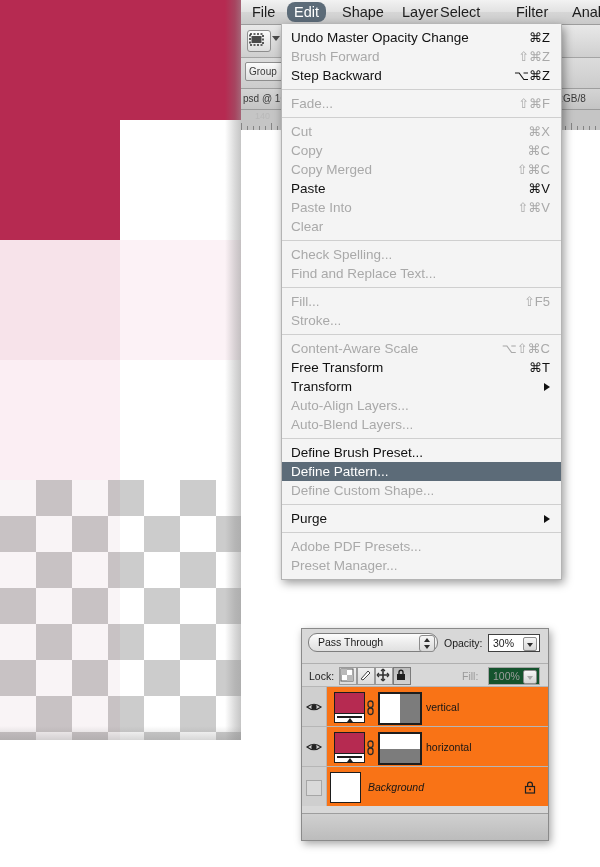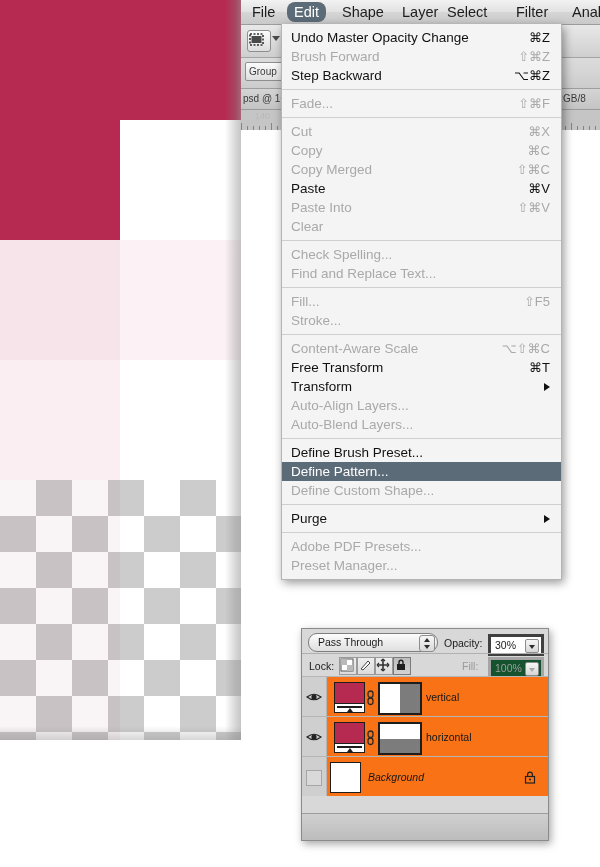--- a/index.html
+++ b/index.html
@@ -88,31 +88,31 @@
      border:1px solid #7e7e7e;border-radius:9px;
      background:linear-gradient(to bottom,#fdfdfd 0%,#ededed 50%,#e0e0e0 100%);}
   .combo-label{position:absolute;left:9px;top:0;height:17px;line-height:17px;font-size:10.5px;color:#1b1b1b;}
   .combo-stepper{position:absolute;right:2px;top:1px;width:14px;height:15px;
      background:linear-gradient(to bottom,#f7f7f7,#d9d9d9);border:1px solid #8c8c8c;border-radius:3px;}
   .stp-up,.stp-dn{position:absolute;left:4px;width:0;height:0;border-left:3px solid transparent;border-right:3px solid transparent;}
   .stp-up{top:2px;border-bottom:4px solid #2d2d2d;}
   .stp-dn{bottom:2px;border-top:4px solid #2d2d2d;}
   .lbl{position:absolute;font-size:10.5px;color:#1b1b1b;}
   .lbl.dimlbl{color:#9a9a9a;}
-  .field{position:absolute;height:16px;border:3px solid #404040;background:#fff;}
+  .field{position:absolute;height:16px;border:1px solid #404040;background:#fff;}
   .field.dimfield{background:#14532d;border-color:#a5a5a5;}
   .field-val{position:absolute;left:4px;top:0;height:16px;line-height:16px;font-size:10.5px;color:#1b1b1b;}
   .field-val.dimval{color:#9d9d9d;}
   .mini-arrow{position:absolute;right:2px;top:2px;width:12px;height:12px;
      background:linear-gradient(to bottom,#f6f6f6,#d6d6d6);border:1px solid #8c8c8c;border-radius:2px;}
   .mini-arrow i{position:absolute;left:3px;top:5px;width:0;height:0;
      border-left:3px solid transparent;border-right:3px solid transparent;border-top:4px solid #2b2b2b;}
   .mini-arrow.dimarrow i{border-top-color:#a8a8a8;}
 
-  #lock-row{position:relative;height:22px;border-top:1px solid #b0b0b0;}
+  #lock-row{position:relative;height:22px;border-top:1px solid #b0b0b0;margin-top:10px;}
   .lockbtn{position:absolute;top:3px;width:16px;height:16px;border:1px solid #9a9a9a;
      background:linear-gradient(to bottom,#eeeeee,#dcdcdc);}
   .lockbtn.pressed{background:linear-gradient(to bottom,#bdbdbd,#d2d2d2);border-color:#7b7b7b;}
 
   
   .layer-row{position:relative;height:39px;border-top:1px solid #b6b6b6;background:#f97316;}
   .layer-row.group{height:22px;background:#cfd6dc;}
   .layer-row.selected{background:#c6ced6;}
   .eye-cell{position:absolute;left:0;top:0;width:24px;height:100%;border-right:1px solid #b6b6b6;background:#cfcfcf;}
   .eye{position:absolute;left:4px;top:50%;margin-top:-6px;width:16px;height:12px;}
@@ -154,21 +154,21 @@
   <div id="canvas-shadow-bottom" class="abs"></div>
 </div>
 
 <div id="app-chrome" class="abs">
 
   <div id="menubar" class="abs">
       <span class="menu-title" style="left: 4px;">File</span>
       <span class="menu-title active" style="left: 46px;">Edit</span>
       <span class="menu-title" style="left: 94px;">Shape</span>
       <span class="menu-title" style="left: 154px;">Layer</span>
-      <span class="menu-title" style="left: 199px;">Select</span>
+      <span class="menu-title" style="left: 192px;">Select</span>
       <span class="menu-title" style="left: 268px;">Filter</span>
       <span class="menu-title" style="left: 324px;">Analys</span>
     </div>
 
   <div id="optionsbar" class="abs">
     <div class="tool-chip" style="left:6px;top:5px;width:22px;height:20px;">
       <svg width="20" height="18" viewBox="0 0 20 18">
         <rect x="2" y="3" width="13" height="11" fill="none" stroke="#333" stroke-width="1.6" stroke-dasharray="2 1.5"></rect>
         <rect x="3.5" y="5" width="10" height="7" fill="#4a4a4a"></rect>
       </svg>

